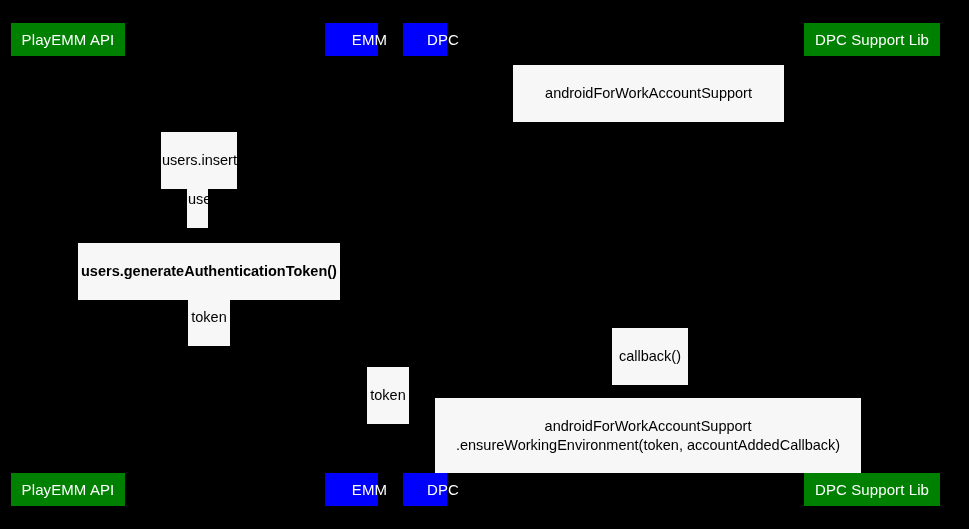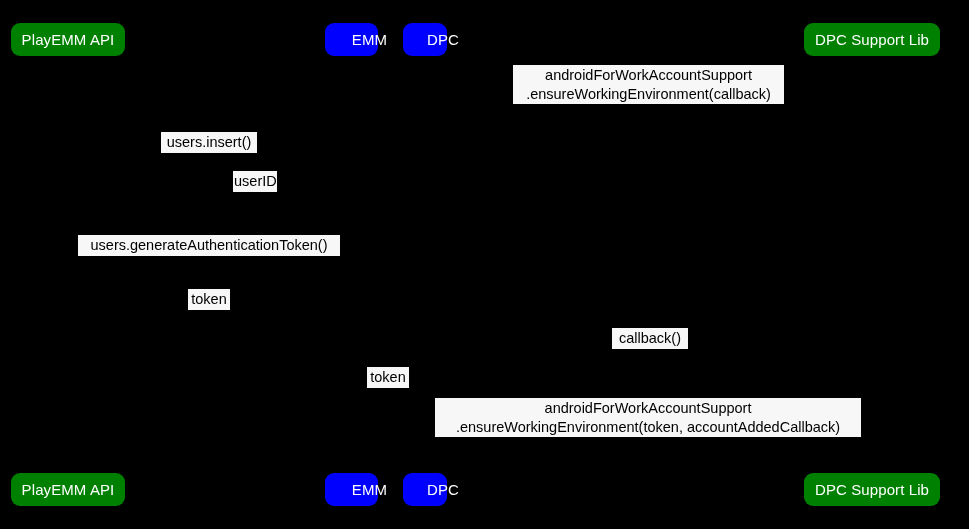--- a/index.html
+++ b/index.html
@@ -19,62 +19,61 @@
     position: absolute;
     display: flex;
     align-items: center;
     justify-content: center;
     color: #ffffff;
     font-size: 15px;
     line-height: 1;
     box-sizing: border-box;
     white-space: nowrap;
     letter-spacing: 0.1px;
-    border-radius: 9px;
   }
   .participant.green { background: #008000; }
   .participant.blue  { background: #0000ff; padding-left: 36px; }
 
   .msg {
     position: absolute;
     background: #f7f7f7;
     color: #000000;
     font-size: 14.5px;
     line-height: 18.5px;
     box-sizing: border-box;
     text-align: center;
     white-space: pre;
-    padding: 1px 1px;
+    padding: 19px 1px;
   }
   .msg.single {
     white-space: nowrap;
   }
   .msg-line { display: block; }
 </style>
 </head>
 <body>
 
 <div id="diagram">
 
 <div class="participant green" style="left: 11px; width: 114px; height: 33px; top: 23px; background: rgb(0, 128, 0);">PlayEMM API</div>
     <div class="participant blue" style="left: 325px; width: 53px; height: 33px; top: 23px; background: rgb(0, 0, 255);">EMM</div>
     <div class="participant blue" style="left: 403px; width: 44px; height: 33px; top: 23px; background: rgb(0, 0, 255);">DPC</div>
     <div class="participant green" style="left: 804px; width: 136px; height: 33px; top: 23px; background: rgb(0, 128, 0);">DPC Support Lib</div>
     <div class="participant green" style="left: 11px; width: 114px; height: 33px; top: 473px; background: rgb(0, 128, 0);">PlayEMM API</div>
     <div class="participant blue" style="left: 325px; width: 53px; height: 33px; top: 473px; background: rgb(0, 0, 255);">EMM</div>
     <div class="participant blue" style="left: 403px; width: 44px; height: 33px; top: 473px; background: rgb(0, 0, 255);">DPC</div>
     <div class="participant green" style="left: 804px; width: 136px; height: 33px; top: 473px; background: rgb(0, 128, 0);">DPC Support Lib</div>
-    <div class="msg" style="left: 513px; top: 65px; width: 271px;"><span class="msg-line">androidForWorkAccountSupport</span><span class="msg-line">.ensureWorkingEnvironment(callback)</span></div>
-    <div class="msg single" style="left: 161px; top: 132px; width: 96px;">
+    <div class="msg" style="left: 513px; top: 65px; width: 271px;"><span class="msg-line">androidForWorkAccountSupport</span></div>
+    <div class="msg single" style="left: 161px; top: 132px; width: 76px;">
       <span class="msg-line">users.insert()</span>
     </div>
-    <div class="msg single" style="left: 187px; top: 171px; width: 44px; margin-left: 46px;">
+    <div class="msg single" style="left: 187px; top: 171px; width: 21px;">
       <span class="msg-line">userID</span>
     </div>
-    <div class="msg single" style="left: 78px; top: 235px; width: 262px;">
+    <div class="msg single" style="left: 78px; top: 243px; width: 262px; font-weight: bold;">
       <span class="msg-line">users.generateAuthenticationToken()</span>
     </div>
     <div class="msg single" style="left: 188px; top: 289px; width: 42px;">
       <span class="msg-line">token</span>
     </div>
     <div class="msg single" style="left: 612px; top: 328px; width: 76px;">
       <span class="msg-line">callback()</span>
     </div>
     <div class="msg single" style="left: 367px; top: 367px; width: 42px;">
       <span class="msg-line">token</span>

